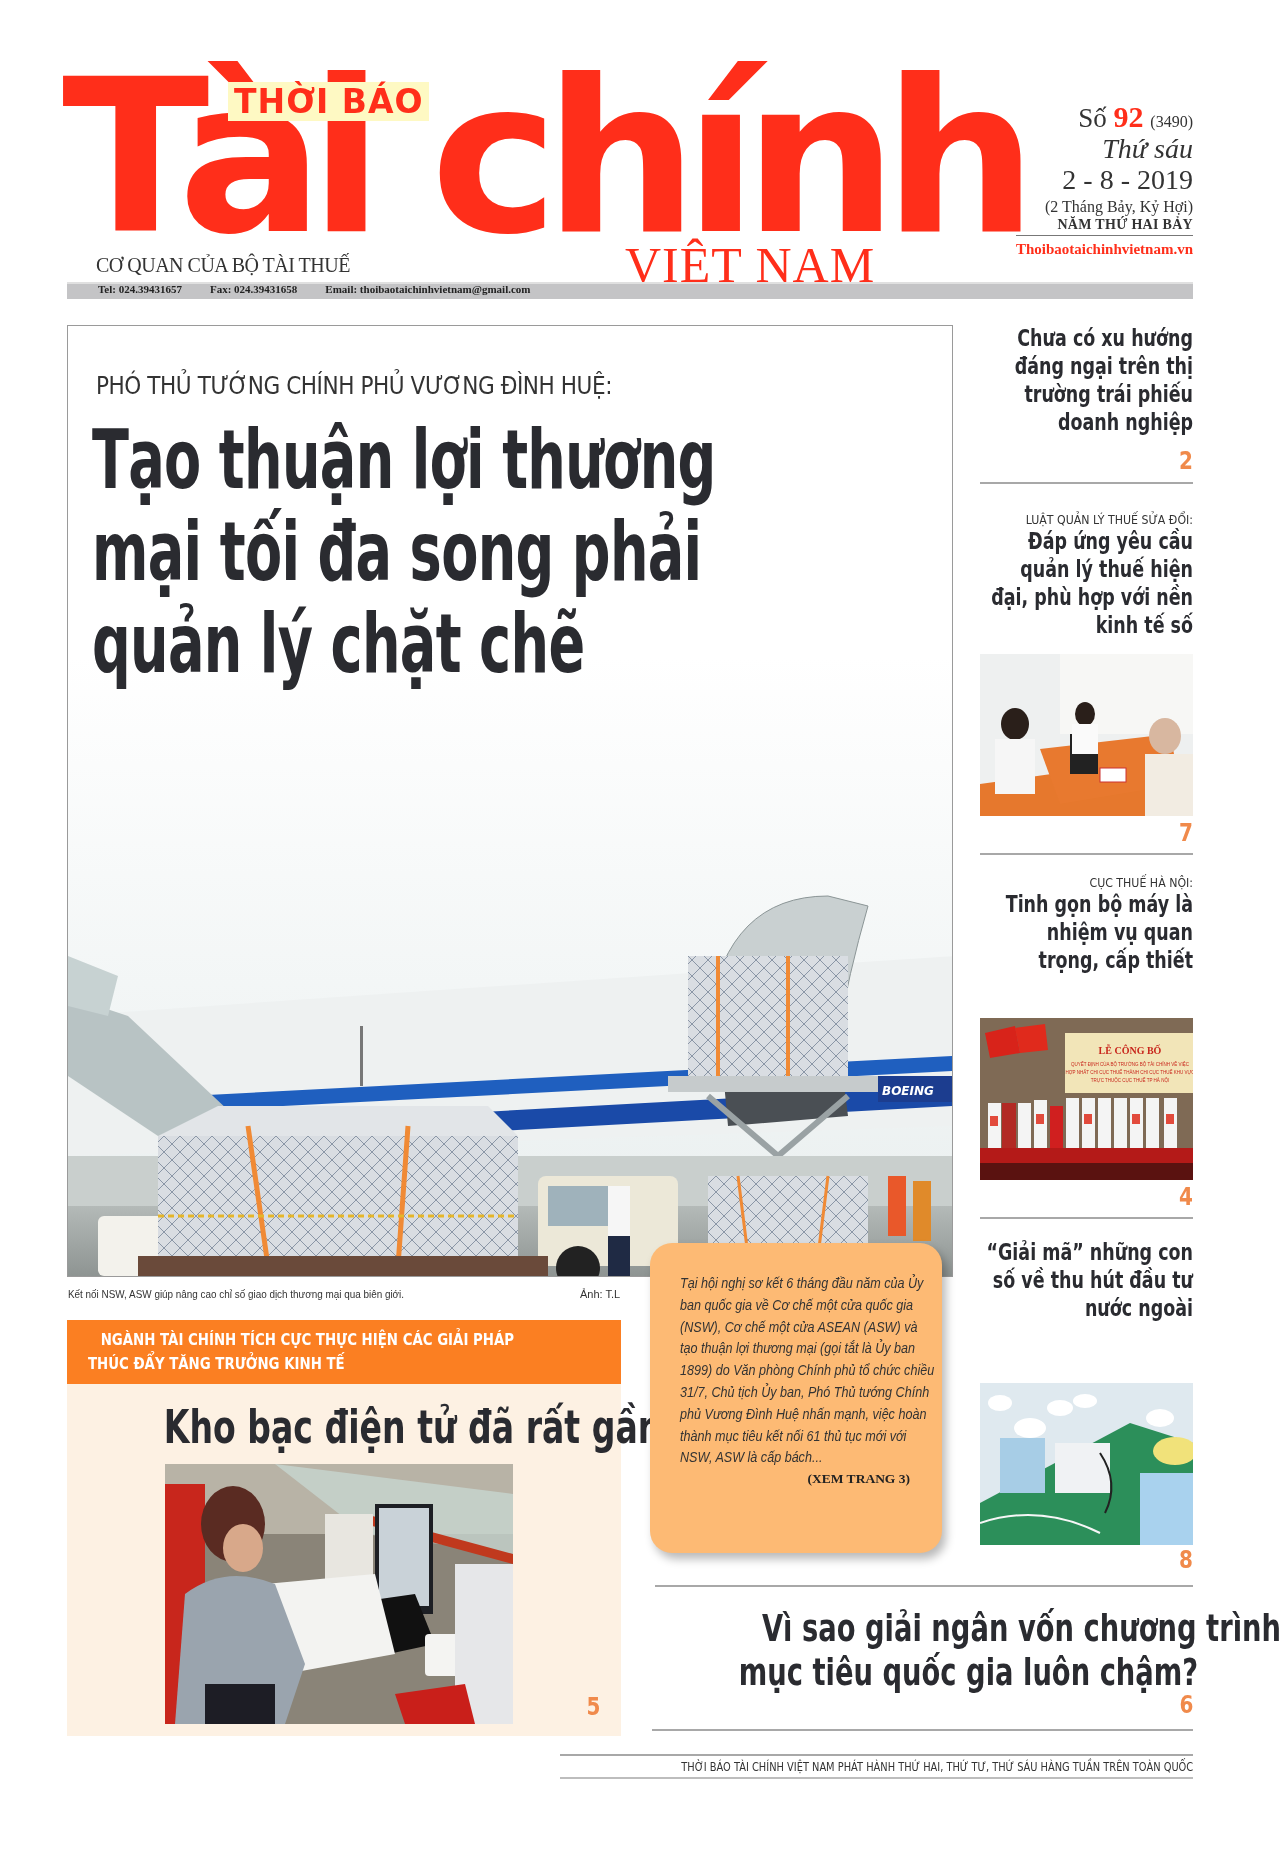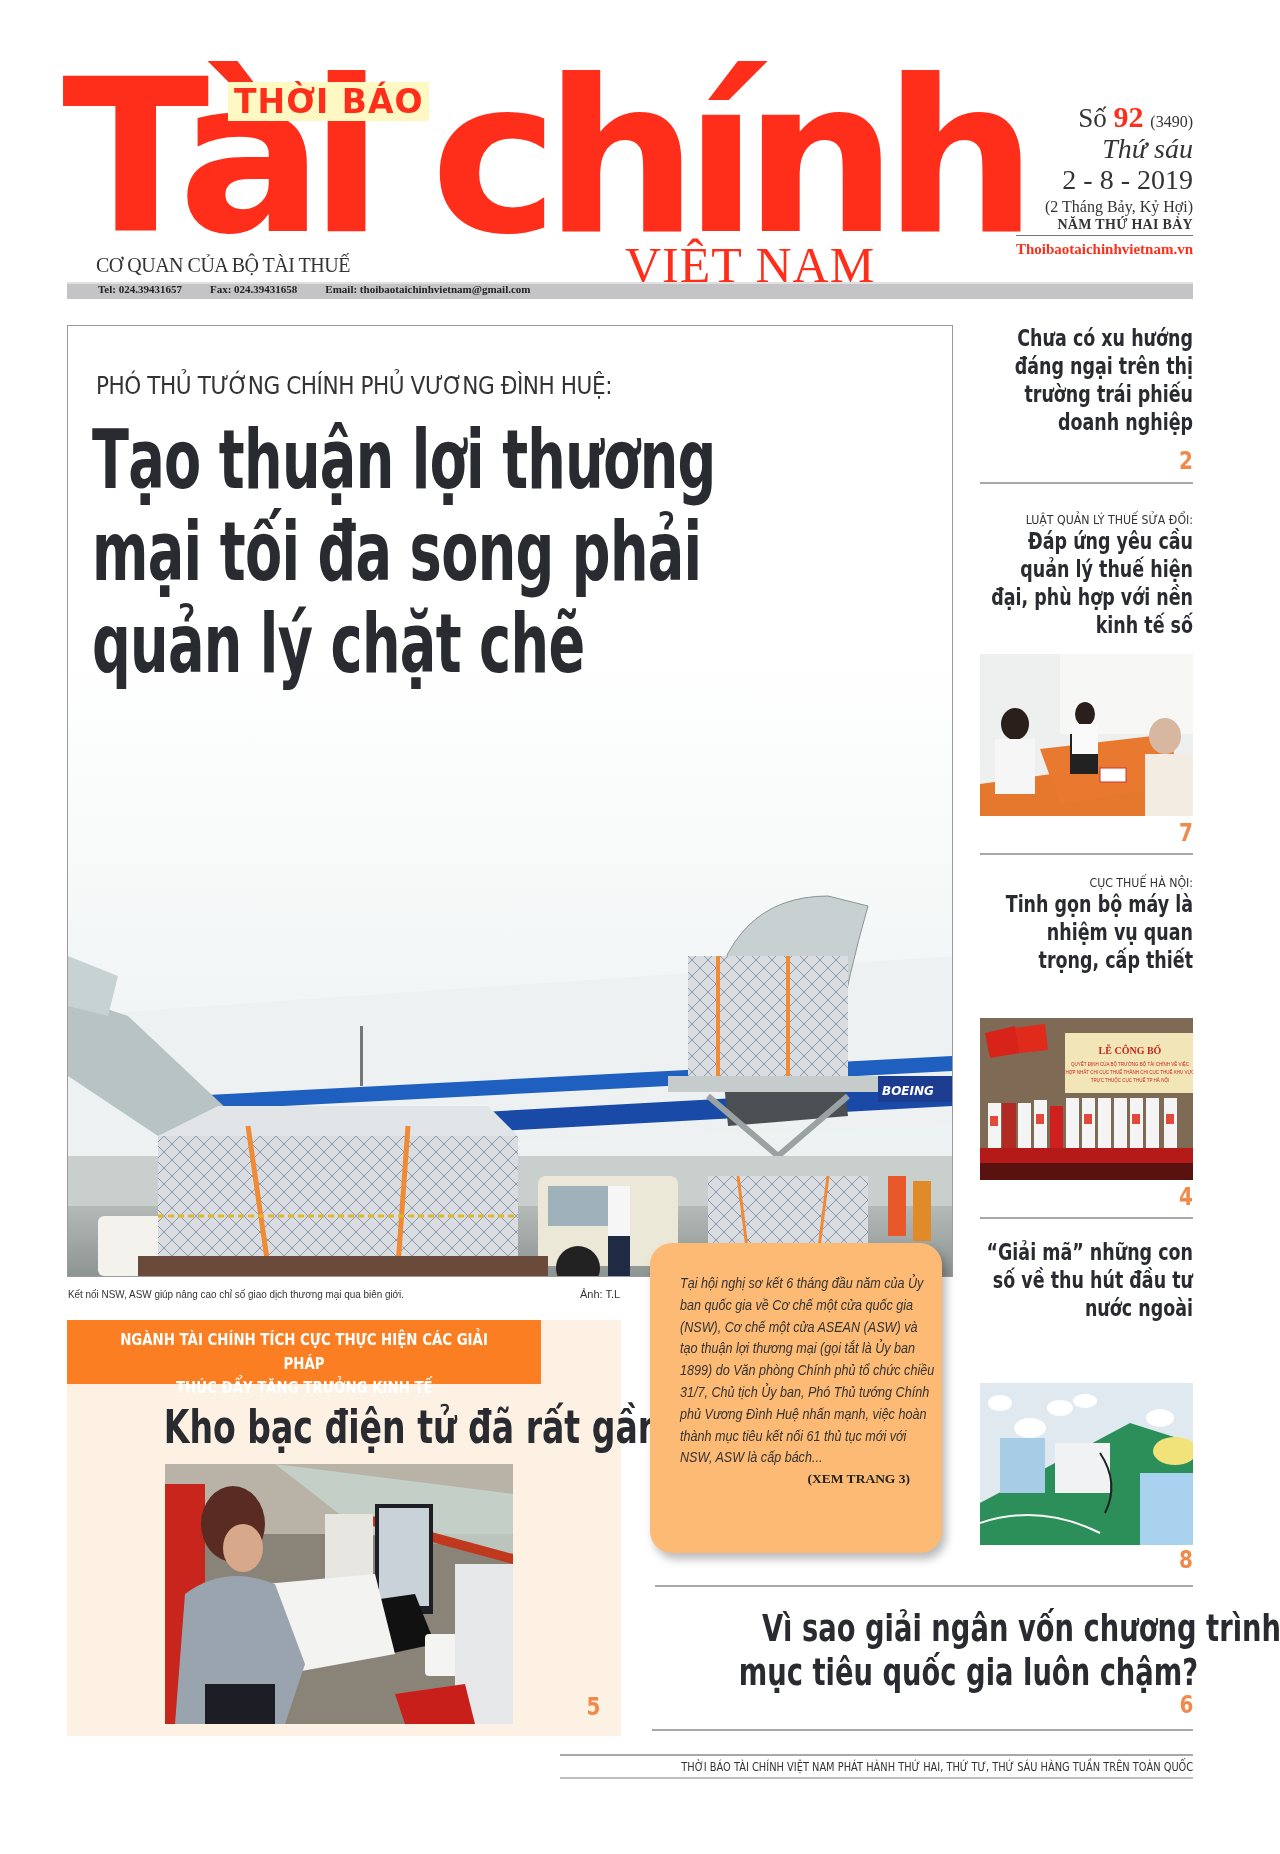--- a/index.html
+++ b/index.html
@@ -34,21 +34,21 @@
   .lead-caption { left: 68px; top: 1288px; font-size: 11px; color: #333; transform: scaleX(0.9); transform-origin: left; }
   .lead-credit { left: 580px; top: 1288px; font-size: 11px; color: #333; }
 
   
   .callout { left: 650px; top: 1243px; width: 292px; height: 310px; background: #fdba74; border-radius: 22px; box-shadow: 4px 6px 10px rgba(0,0,0,0.28); padding: 30px 20px 0 30px; }
   .callout-text { font-style: italic; font-size: 14.3px; line-height: 21.8px; color: #333; transform: scaleX(0.88); transform-origin: left; width: 290px; }
   .callout-more { text-align: right; font-family: "Liberation Serif", serif; font-weight: bold; font-size: 13.5px; color: #222; margin-top: 2px; padding-right: 12px; }
 
   
   .kb-panel { left: 67px; top: 1320px; width: 554px; height: 416px; background: #fdf1e3; }
-  .kb-banner { left: 67px; top: 1320px; width: 474px; height: 64px; background: #fb7f22; color: #fff; text-align: center; font-family: "DejaVu Sans", sans-serif; font-weight: bold; font-size: 15.5px; line-height: 24px; padding-top: 8px; }
+  .kb-banner { left: 67px; top: 1320px; width: 554px; height: 64px; background: #fb7f22; color: #fff; font-family: "DejaVu Sans", sans-serif; font-weight: bold; font-size: 15.5px; line-height: 24px; padding-top: 8px; }
   .kb-banner span { display: inline-block; transform: scaleX(0.86); }
   .kb-title { left: 67px; top: 1400px; width: 554px; text-align: center; font-family: "DejaVu Sans", sans-serif; font-weight: 900; font-size: 46px; color: #2a2b30; white-space: nowrap; }
   .kb-title span { display: inline-block; transform: scaleX(0.72); }
   .kb-photo { left: 165px; top: 1464px; width: 348px; height: 260px; }
   .kb-page { left: 583px; top: 1692px; }
 
   
   .rc { left: 980px; width: 213px; text-align: right; }
   .rc-kicker { font-family: "DejaVu Sans", sans-serif; font-size: 12.5px; color: #333; white-space: nowrap; transform: scaleX(0.88); transform-origin: right; }
   .rc-title { font-family: "DejaVu Sans", sans-serif; font-weight: 900; font-size: 23px; line-height: 28px; color: #2a2b30; transform: scaleX(0.76); transform-origin: right; width: 280px; margin-left: -67px; }

